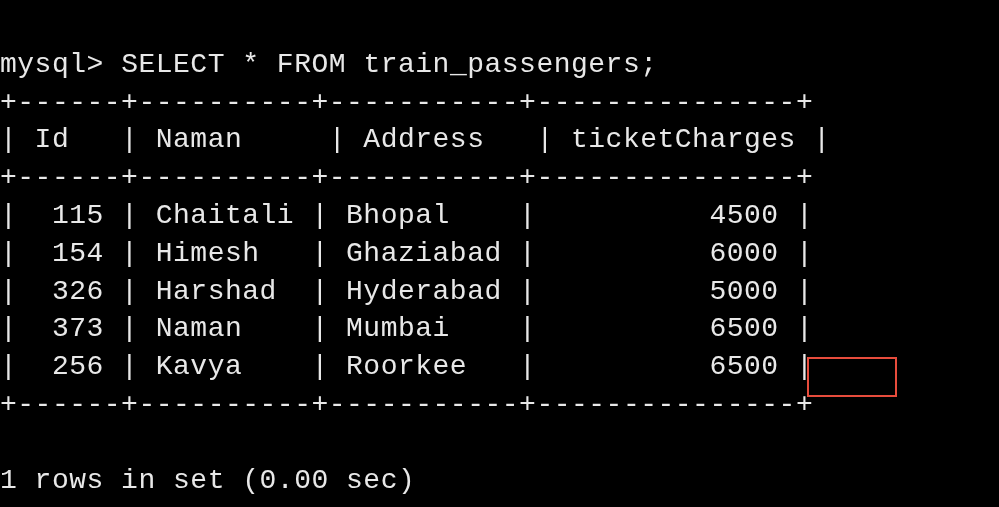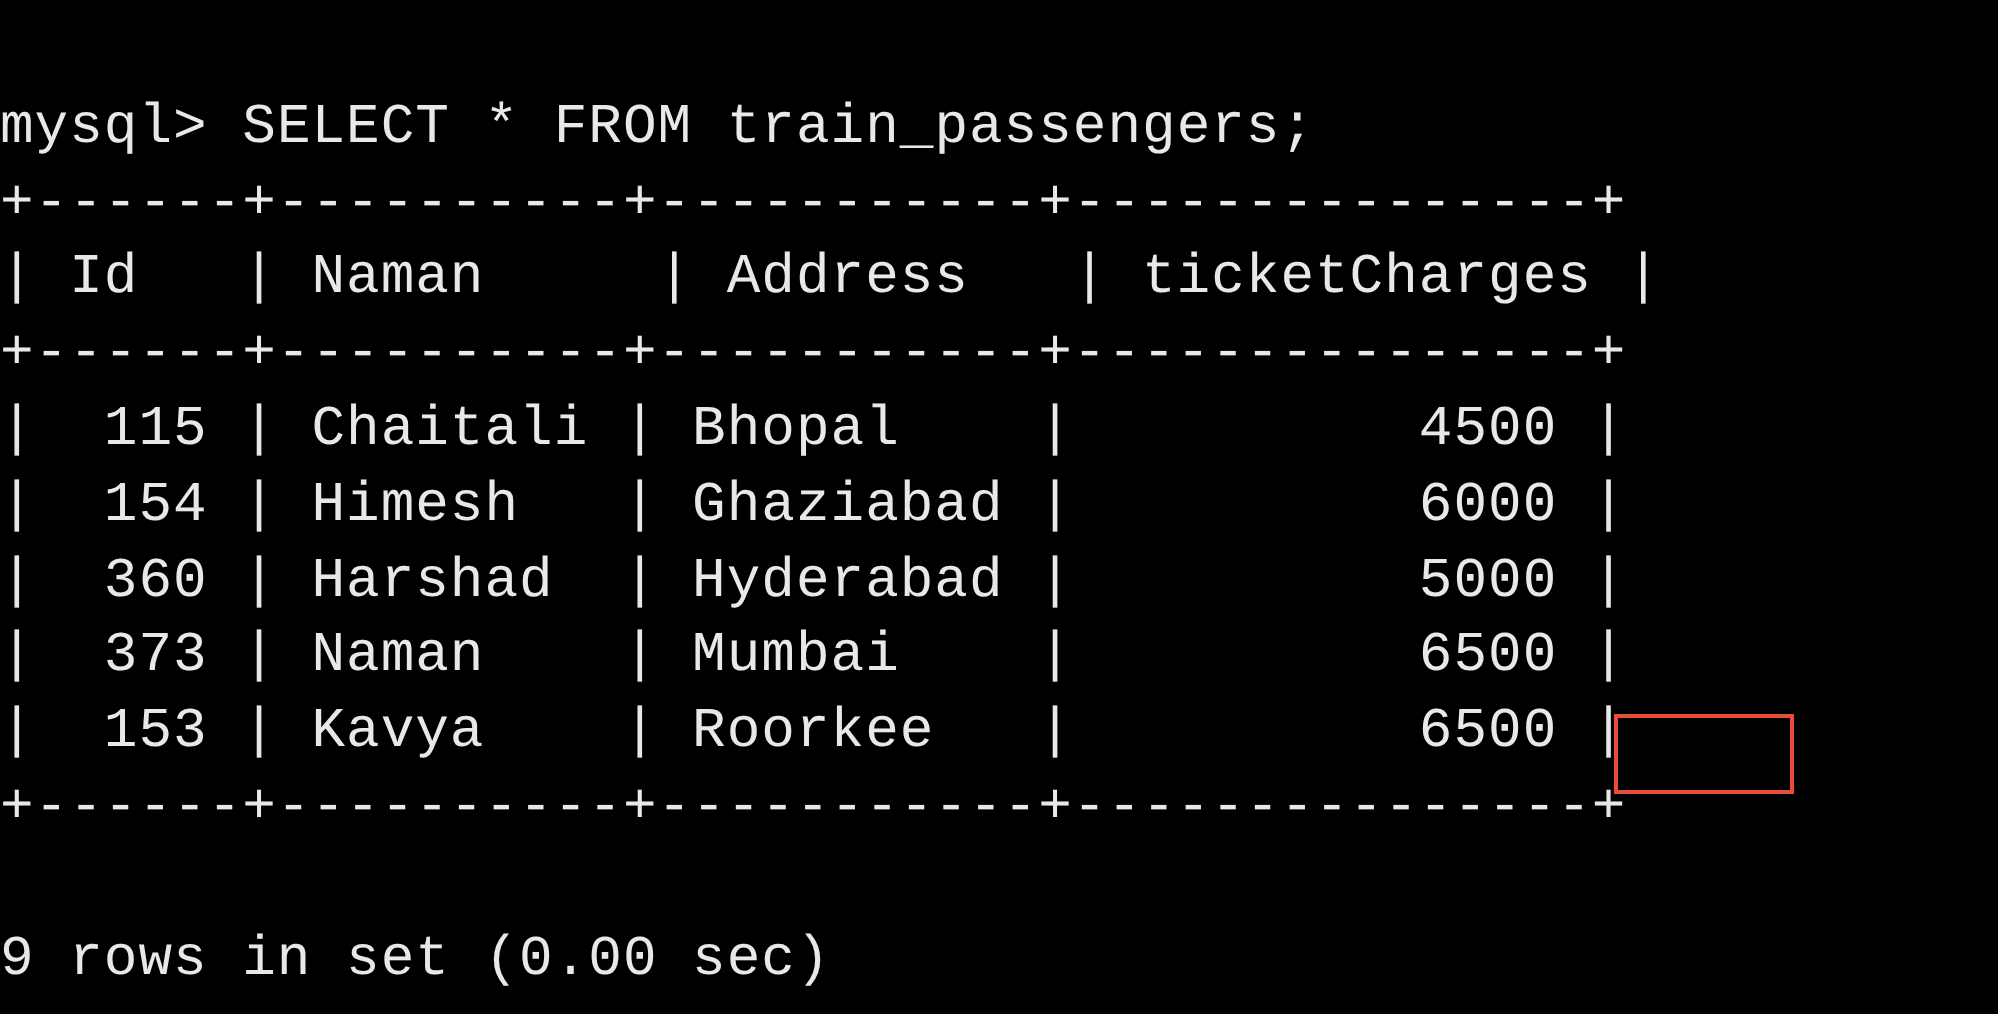--- a/index.html
+++ b/index.html
@@ -35,21 +35,21 @@
 <body>
 
 <div class="container">
   <div class="terminal">
 <span><span>mysql&gt;</span> <span>SELECT * FROM train_passengers;</span></span>
 <span>+------+----------+-----------+---------------+</span>
 <span>| Id   | Naman     | Address   | ticketCharges |</span>
 <span>+------+----------+-----------+---------------+</span>
 <span>|  115 | Chaitali | Bhopal    |          4500 |</span>
 <span>|  154 | Himesh   | Ghaziabad |          6000 |</span>
-<span>|  360 | Harshad  | Hyderabad |          5000 |</span>
+<span>|  326 | Harshad  | Hyderabad |          5000 |</span>
 <span>|  373 | Naman    | Mumbai    |          6500 |</span>
-<span>|  153 | Kavya    | Roorkee   |          6500 |</span>
+<span>|  256 | Kavya    | Roorkee   |          6500 |</span>
 <span>+------+----------+-----------+---------------+</span>
 
-<span>9 rows in set (0.00 sec)</span></div>
+<span>1 rows in set (0.00 sec)</span></div>
 
   <div class="highlight-box" style="left: 807px; top: 349px; width: 90px; height: 40px;"></div>
 </div>
 
 </body></html>

